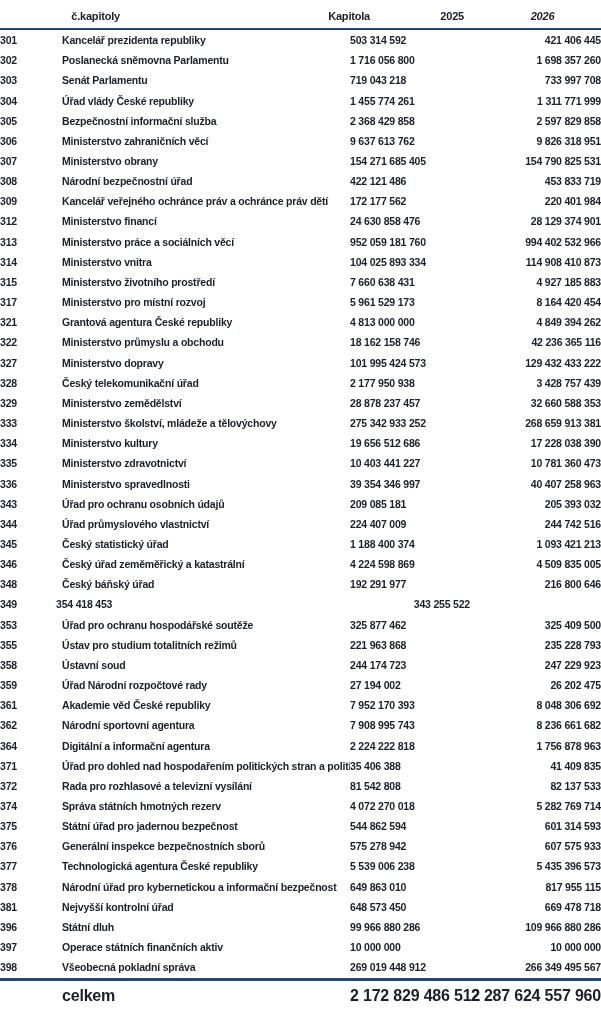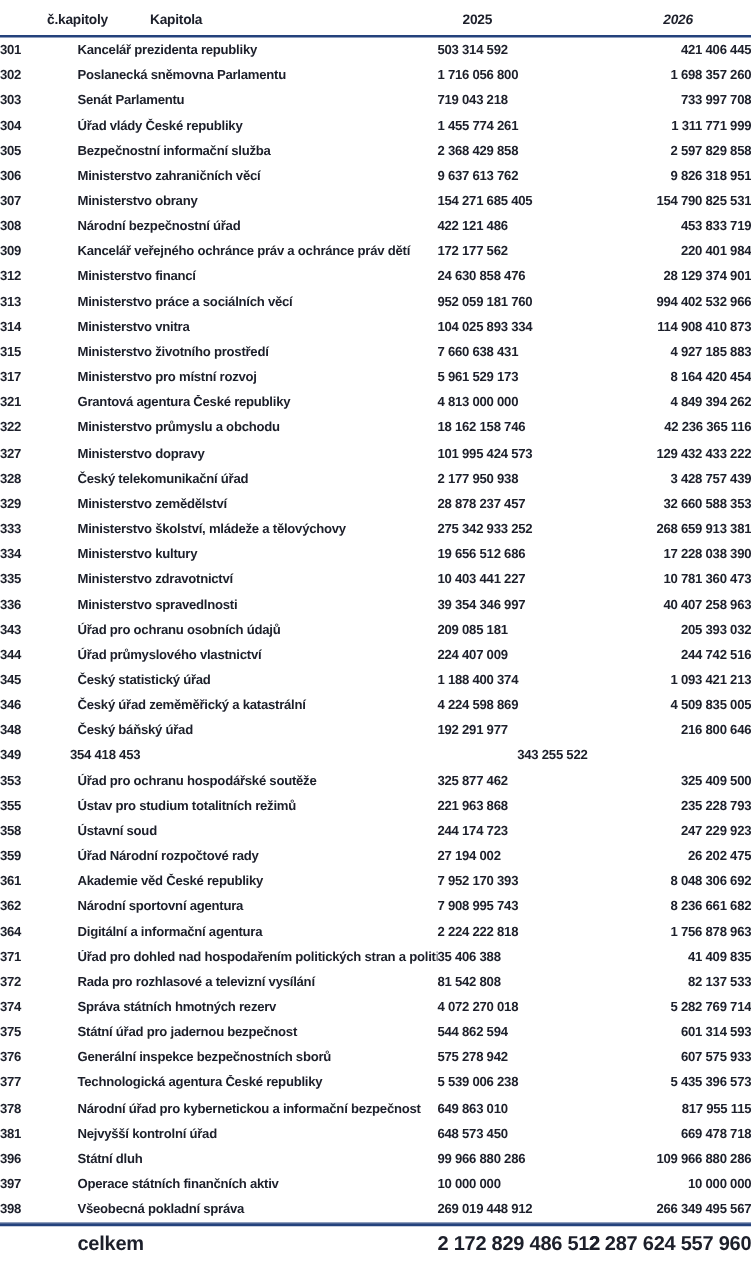--- a/index.html
+++ b/index.html
@@ -18,23 +18,23 @@
     padding-top: 4px;
   }
   .thead {
     display: grid;
     grid-template-columns: 120px 250px 96px 135px;
     align-items: center;
     height: 26px;
     border-bottom: 2.5px solid #24427c;
     font-size: 11px;
   }
-  .thead .h1 { text-align: center; padding-left: 4px; }
-  .thead .h2 { text-align: left; }
-  .thead .h3 { text-align: left; padding-right: 2px; }
+  .thead .h1 { text-align: right; padding-left: 4px; }
+  .thead .h2 { text-align: right; }
+  .thead .h3 { text-align: right; padding-right: 2px; }
   .thead .h4 { text-align: center; padding-left: 18px; font-style: italic; }
   .tbody .row {
     display: grid;
     grid-template-columns: 56px 294px 120px 131px;
     align-items: center;
     height: 20.17px;
   }
   .row .c-num  { text-align: left; }
   .row .c-name { text-align: left; padding-left: 6px; white-space: nowrap; overflow: hidden; }
   .row .c-v1   { padding-right: 4px; white-space: nowrap; }

